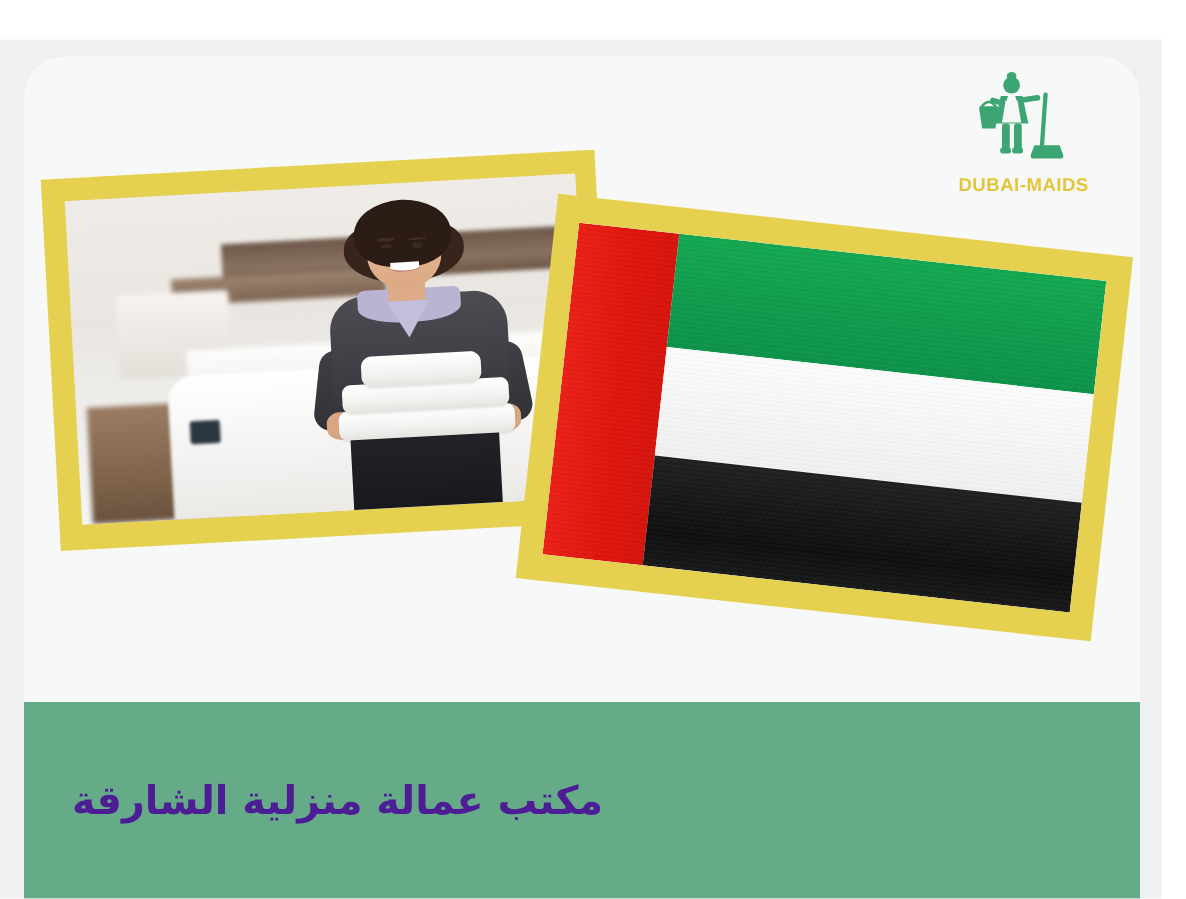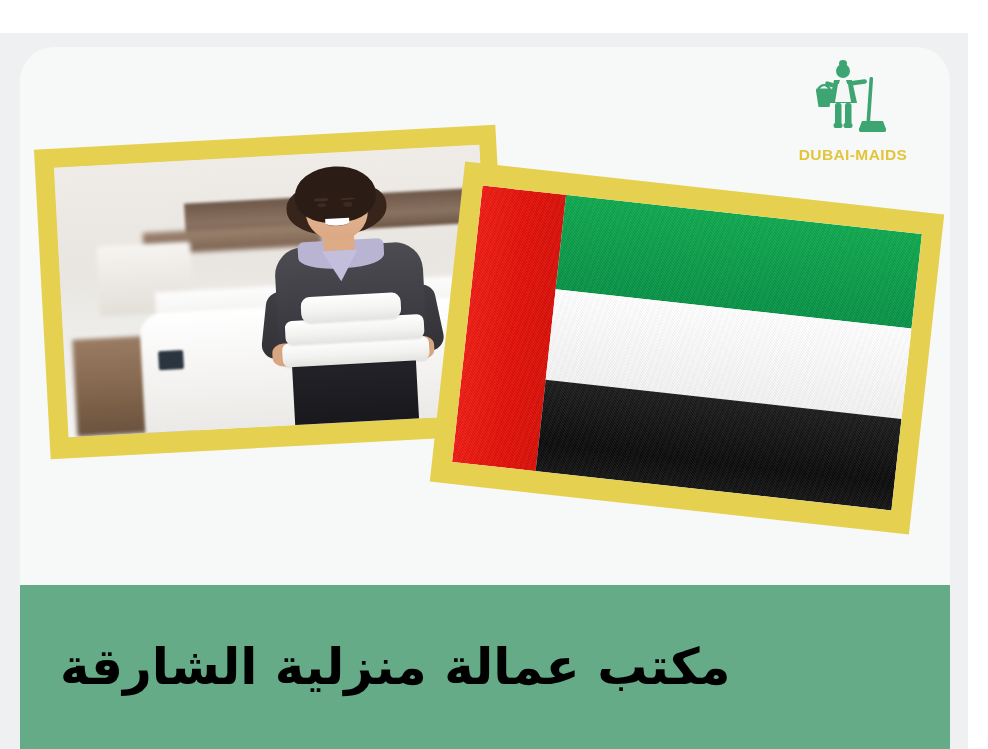--- a/index.html
+++ b/index.html
@@ -257,23 +257,23 @@
     width: 930px;
     height: 164px;
     background: #66ab87;
     display: flex;
     align-items: center;
   }
   #caption-text {
     direction: rtl;
     unicode-bidi: bidi-override;
     padding: 0 40px;
-    font-size: 50px;
+    font-size: 33px;
     font-weight: bold;
-    color: #000000;
+    color: #4c1d95;
     font-family: "DejaVu Sans", sans-serif;
     line-height: 1.25;
     white-space: nowrap;
   }
 </style>
 </head>
 <body>
 
 <div id="page">
 

